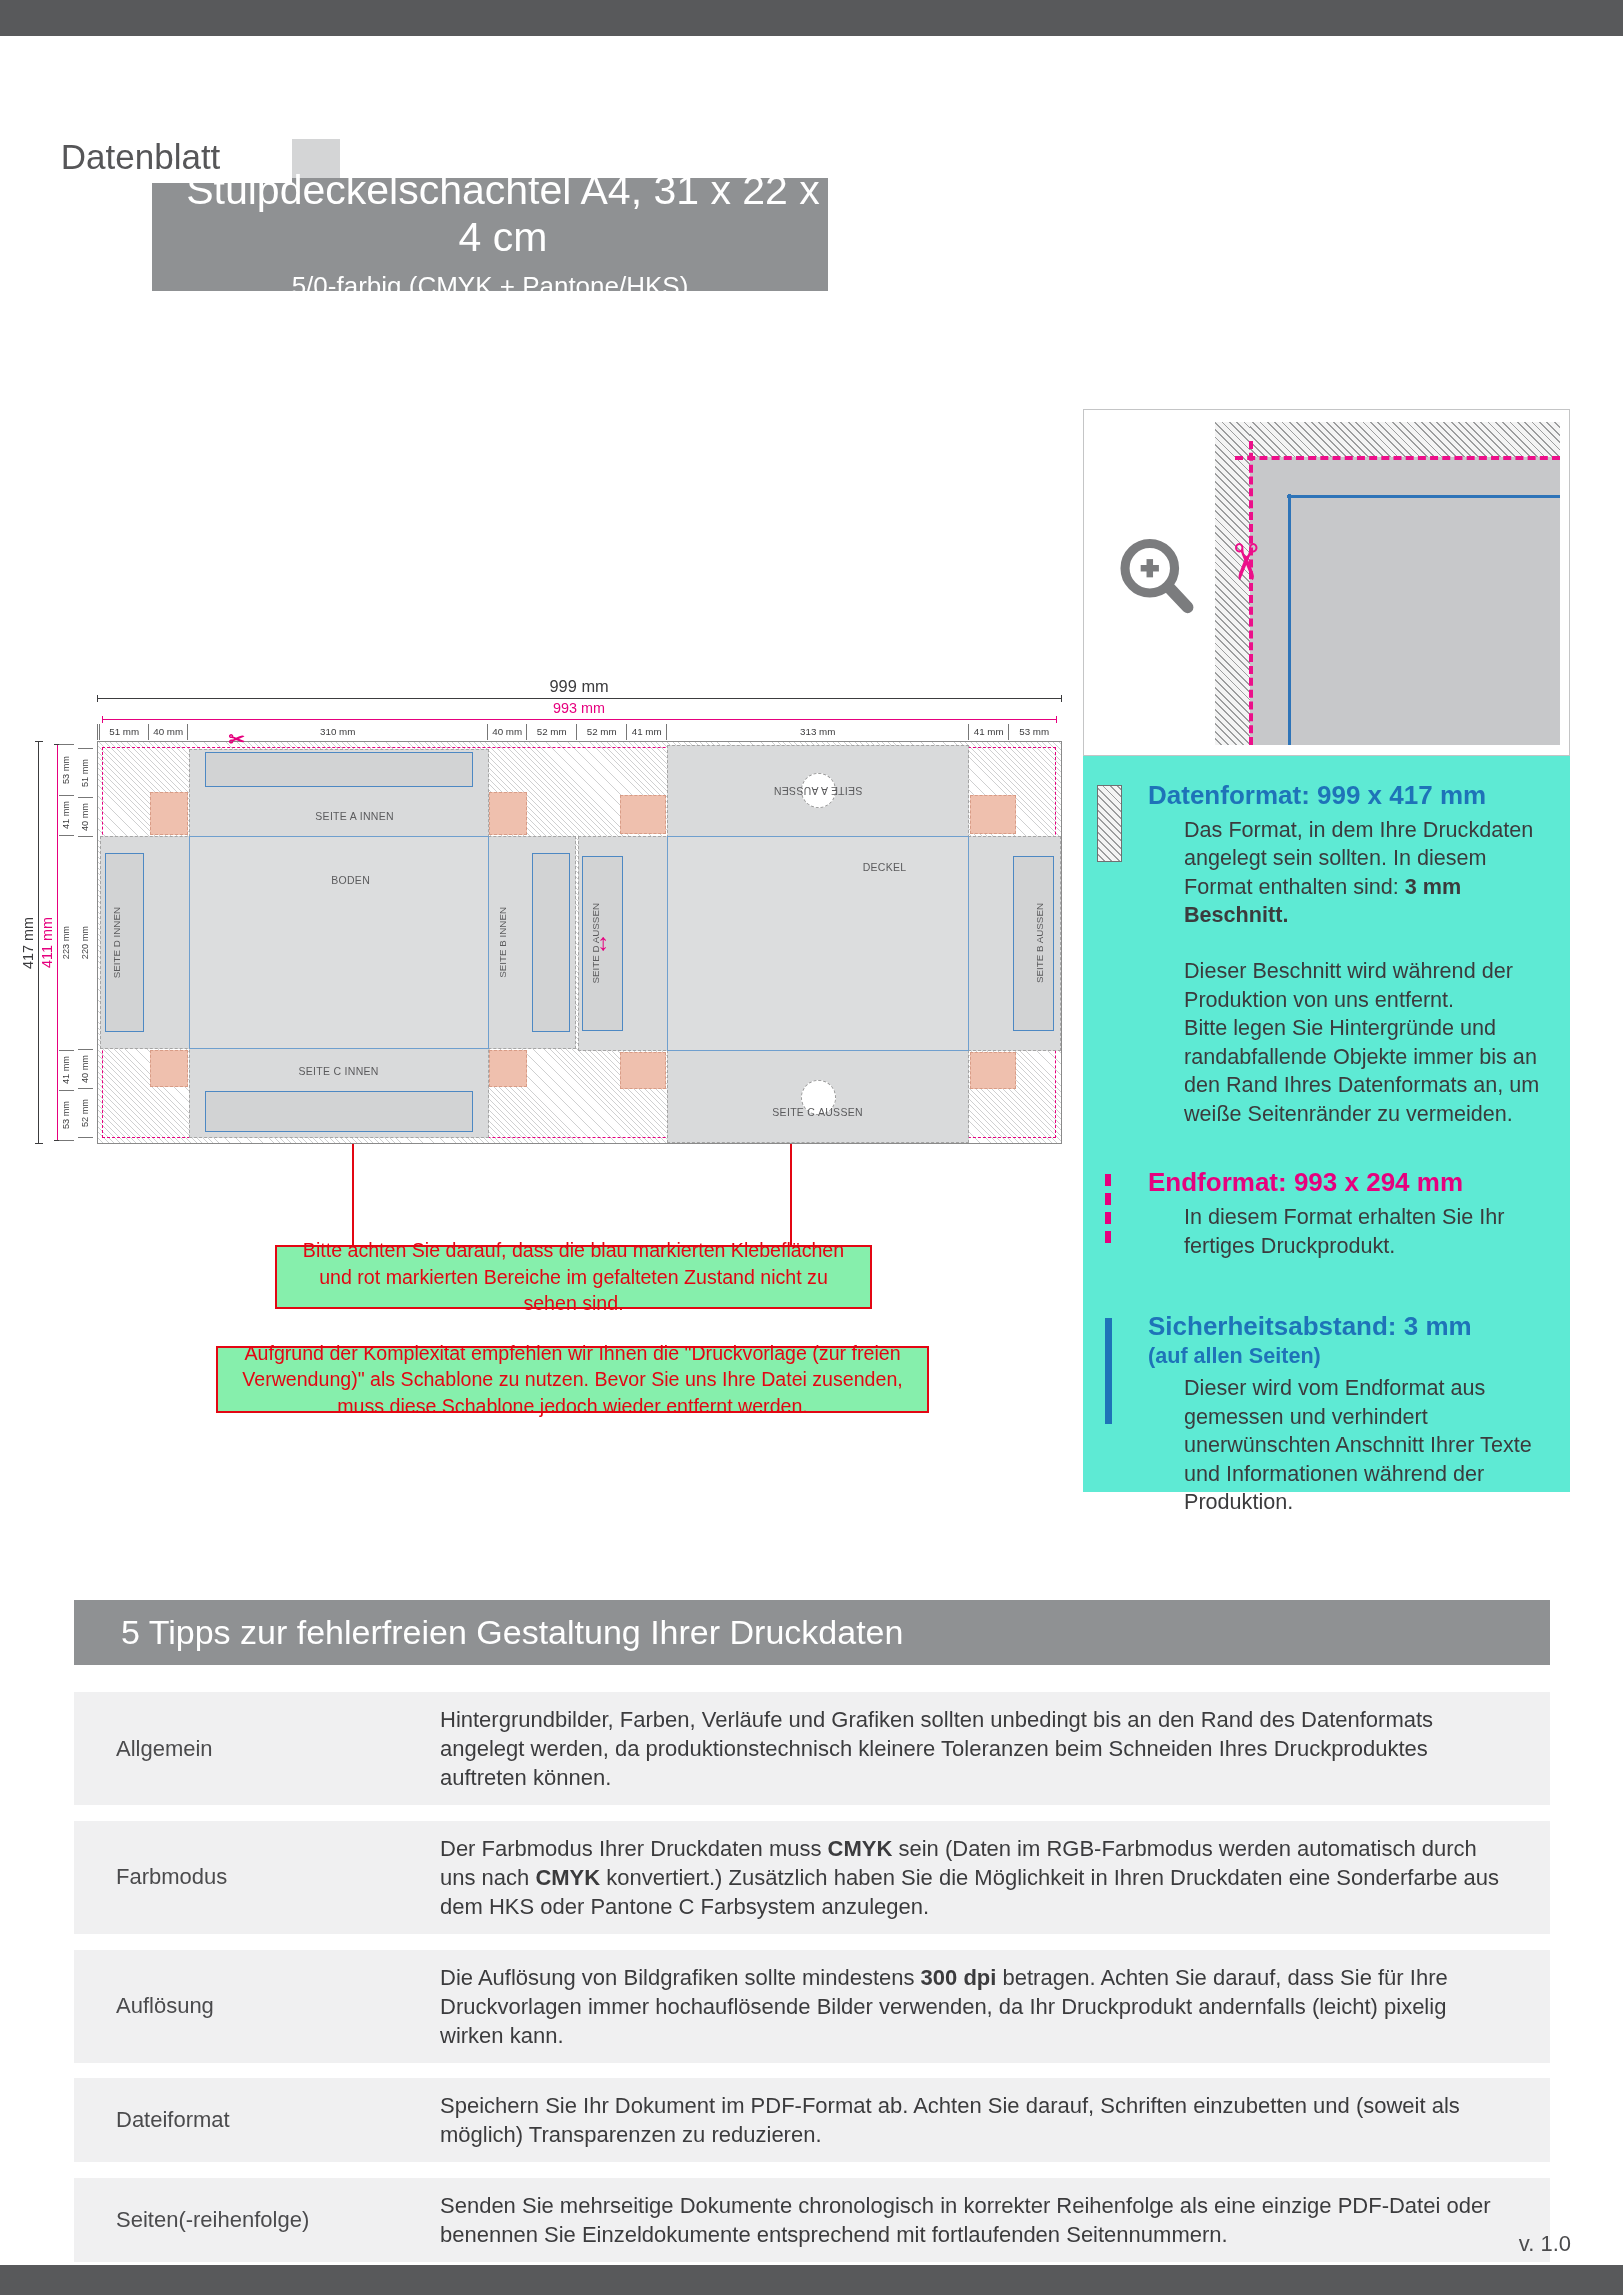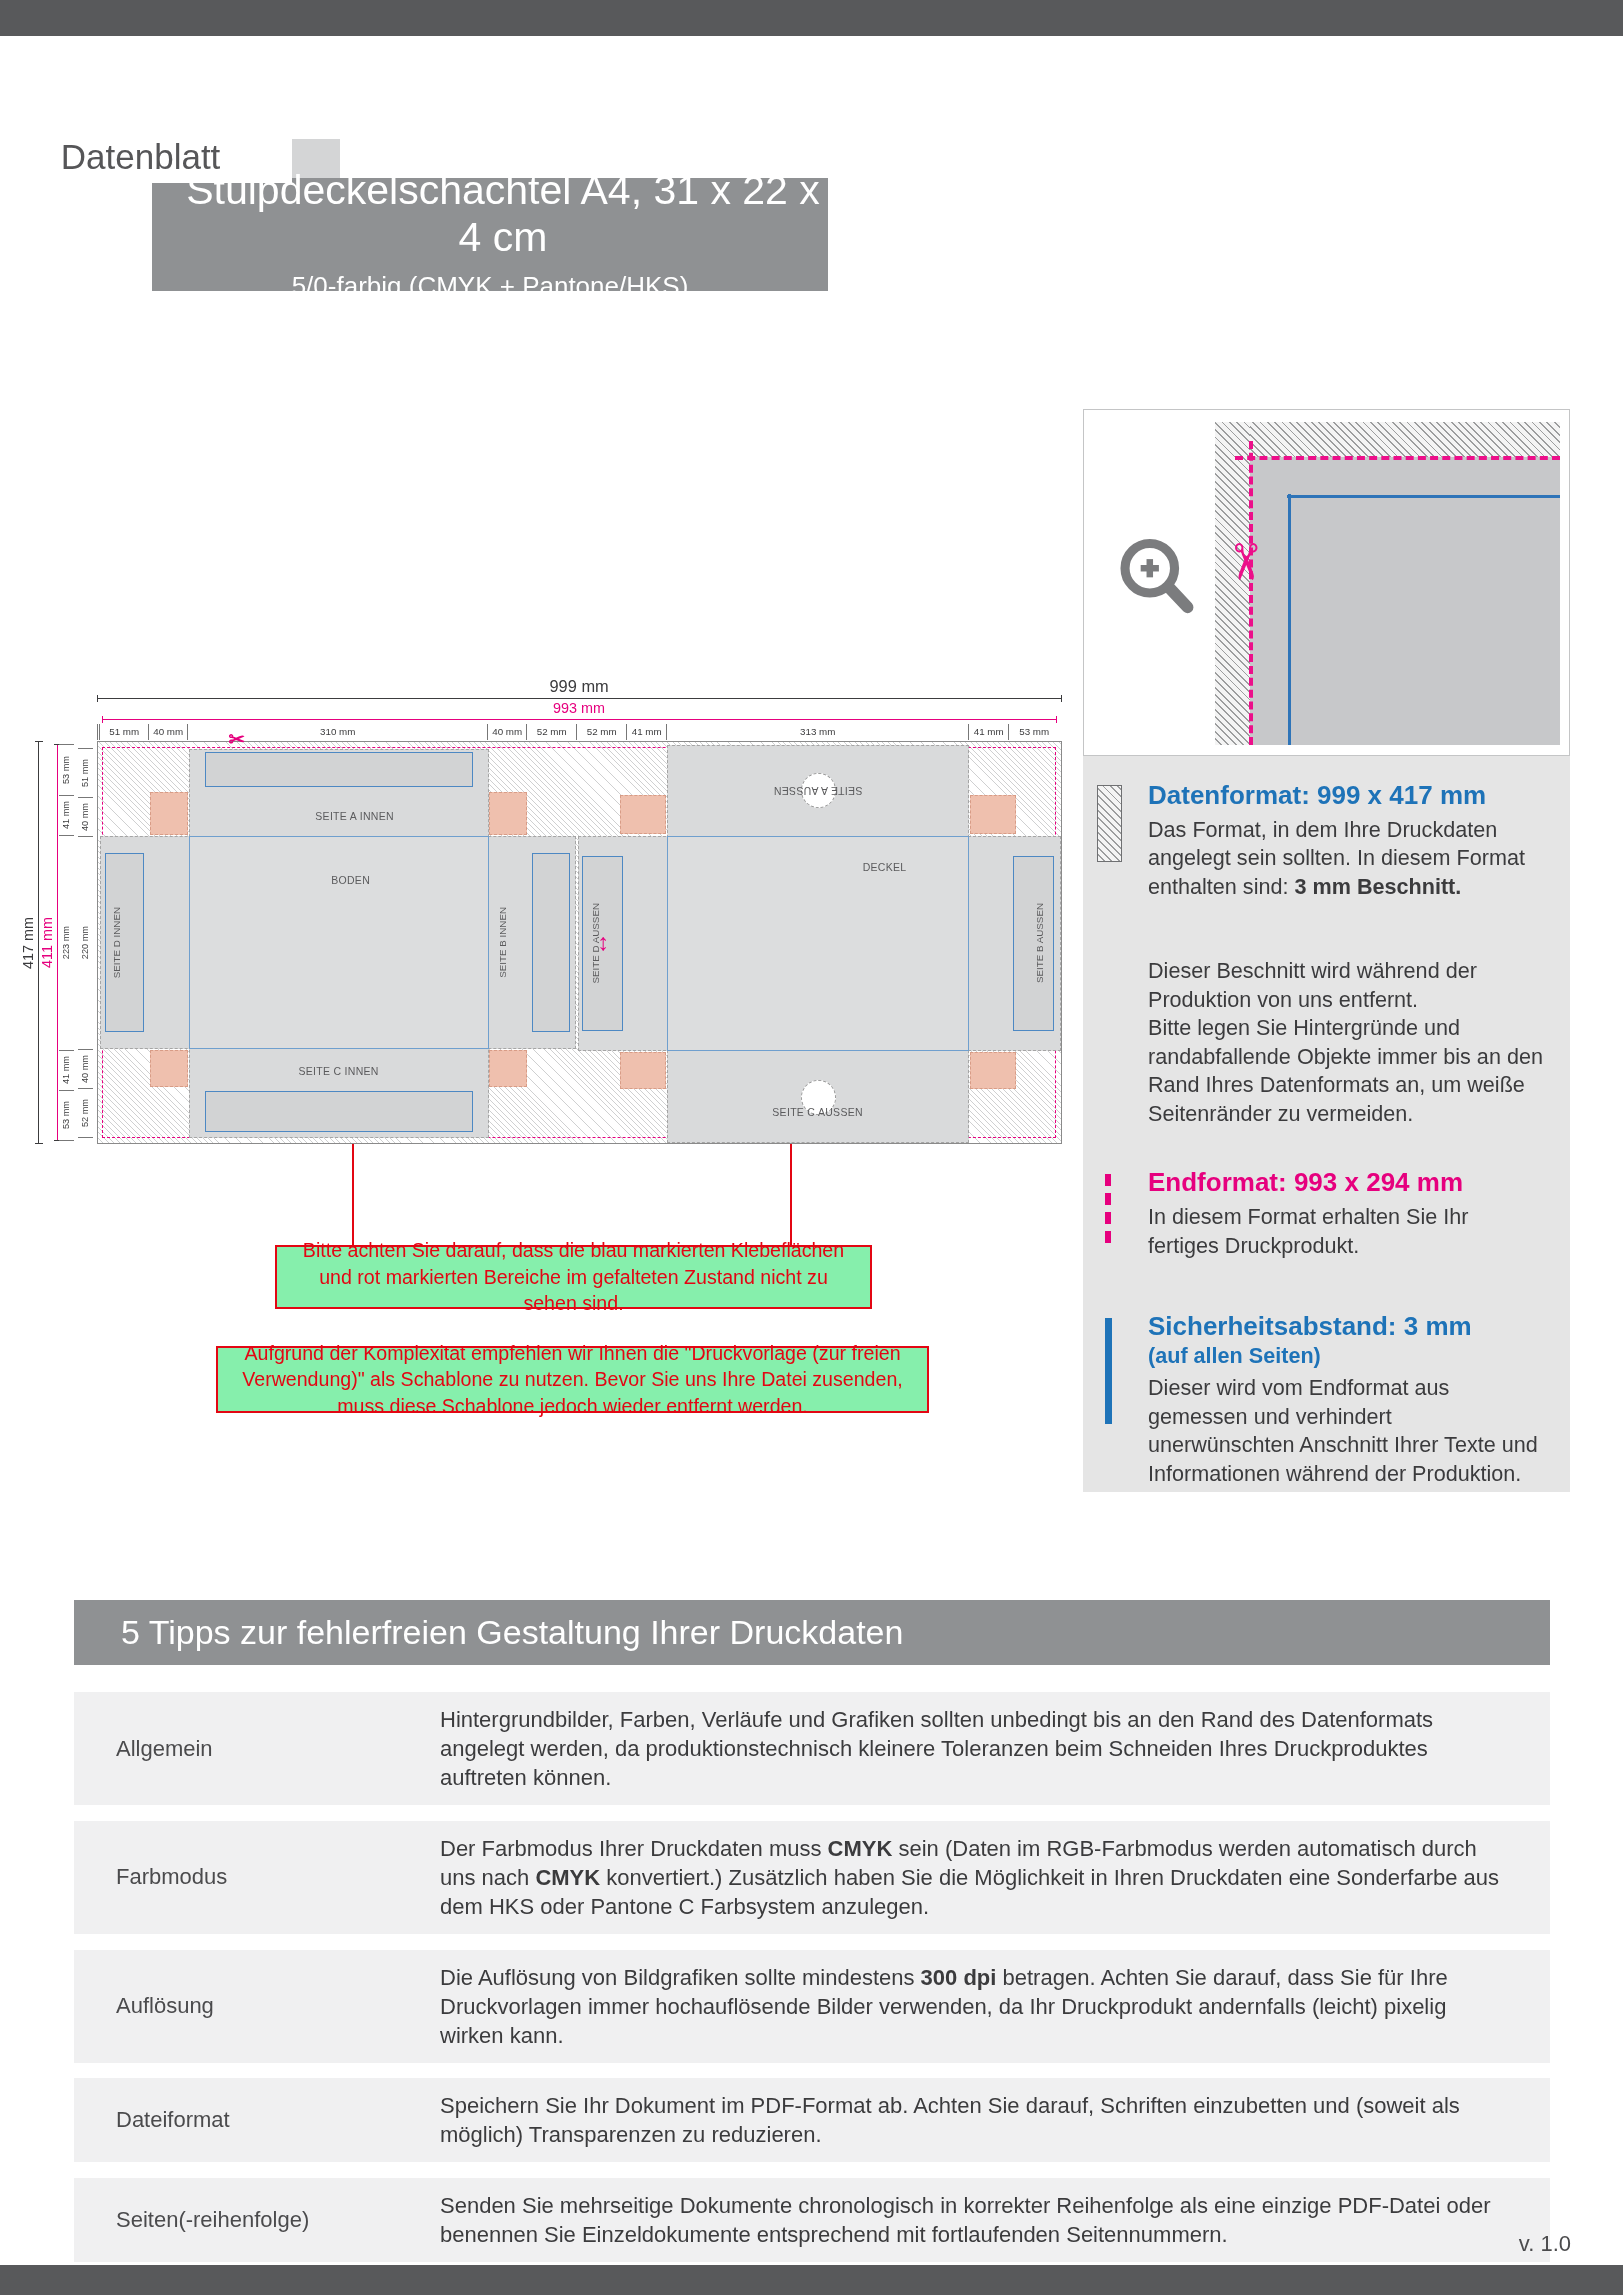--- a/index.html
+++ b/index.html
@@ -67,27 +67,27 @@
   .mock .fill { position:absolute; left:35px; top:35px; right:0; bottom:0; background:#c7c8ca; }
   .mock .hx { position:absolute; left:0; top:0; right:0; height:35px; }
   .mock .hy { position:absolute; left:0; top:0; bottom:0; width:35px; }
   .mag-hline { position:absolute; border-top:4.6px dashed #ec0f8a; }
   .mag-vline { position:absolute; border-left:4.6px dashed #ec0f8a; }
   .blue-hline{ position:absolute; border-top:3.9px solid #2e74b8; }
   .blue-vline{ position:absolute; border-left:3.9px solid #2e74b8; }
   .scissors-big { position:absolute; font-size:50px; color:#ec0f8a; transform:rotate(90deg); }
 
   
-  .info-panel { background:#e5e5e5;text-decoration:underline; }
+  .info-panel { background:#5eead4;text-decoration:underline; }
   .info-sec { position:absolute; left:0; right:0; padding-left:65px; padding-right:26px; }
   .info-head { font-size:26px; font-weight:bold; }
   .blue-t { color:#1e73b8; }
   .mag-t  { color:#e6007e; }
   .info-sub { font-size:21.6px; font-weight:bold; color:#1e73b8; margin-top:1.3px; }
-  .info-body { font-size:21.6px; color:#3b3b3d; line-height:1.32; margin-top:5.2px; }
+  .info-body { font-size:21.6px; color:#3b3b3d; line-height:1.32; margin-top:5.2px;margin-left:36px; }
   .prewrap { white-space:pre-line; }
   .swatch-hatch { position:absolute; left:14.4px; top:5.2px; width:25px; height:77px; border:1.3px solid #6f7072; }
   .swatch-mag   { position:absolute; left:22px; top:6.5px; height:69px; border-left:6.5px dashed #e6007e; }
   .swatch-blue  { position:absolute; left:22px; top:6.5px; height:106px; width:7.2px; background:#1e73b8; }
 
   
   .warn { position:absolute; background:#86efac; border:2px solid #e30613; color:#e30613; font-size:19.6px; line-height:1.35; text-align:center; display:flex; align-items:center; justify-content:center; padding:6.5px 17px; }
   .conn { position:absolute; width:2px; background:#e30613; }
 
   

